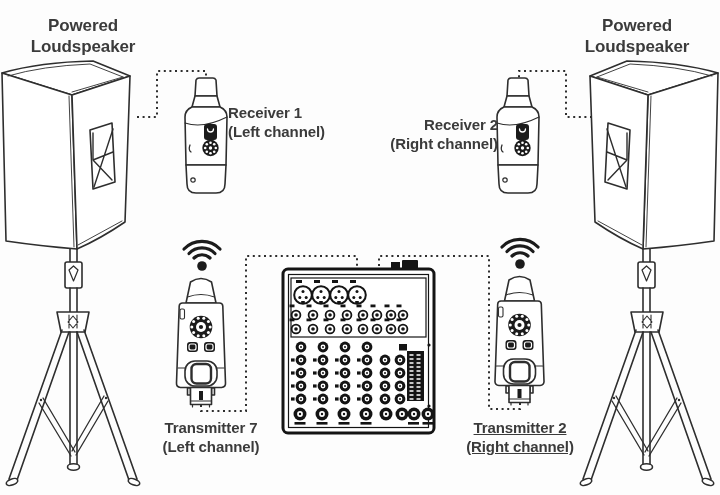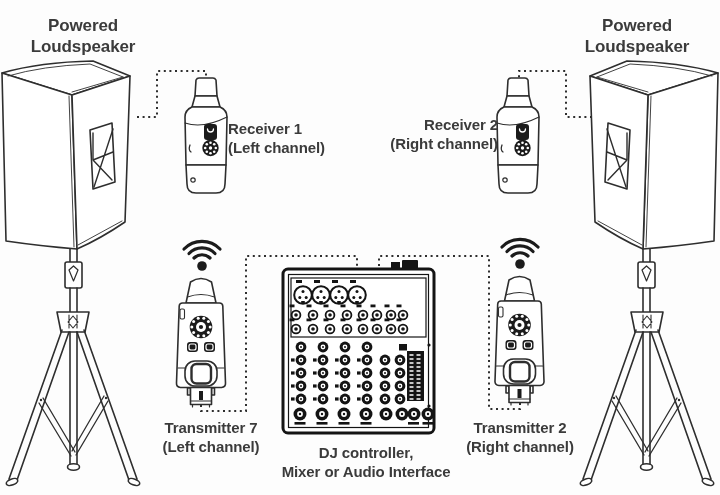--- a/index.html
+++ b/index.html
@@ -289,28 +289,26 @@
     </g>
   </g>
 </svg>
 
 <div class="lbl big ctr" style="left:10px;top:5px;width:146px;">Powered
 Loudspeaker</div>
 
 <div class="lbl big ctr" style="left:564px;top:5px;width:146px;">Powered
 Loudspeaker</div>
 
-<div class="lbl" style="left:228px;top:120px;">Receiver 1
+<div class="lbl" style="left:228px;top:104px;">Receiver 1
 (Left channel)</div>
 
 <div class="lbl rgt" style="left:358px;top:116px;width:140px;">Receiver 2
 (Right channel)</div>
 
 <div class="lbl ctr" style="left:138px;top:419px;width:146px;">Transmitter 7
 (Left channel)</div>
 
-<div class="lbl ctr" style="left:447px;top:419px;width:146px;">Transmitter 2
+<div class="lbl ctr" style="left:447px;top:419px;width:146px;text-decoration:underline;">Transmitter 2
 (Right channel)</div>
 
-<div class="lbl ctr" style="left:276px;top:444px;width:180px;">DJ controller,
-Mixer or Audio Interface</div>
 
 </div>
 
 </body></html>

